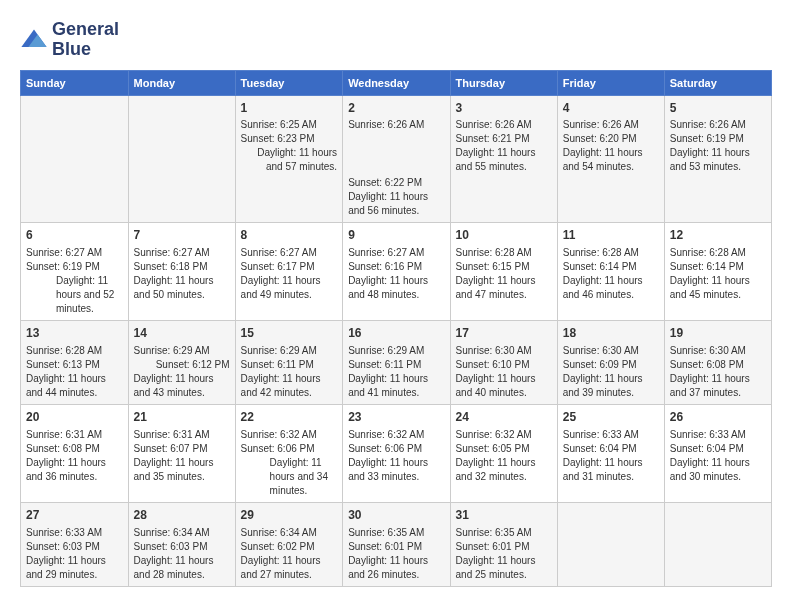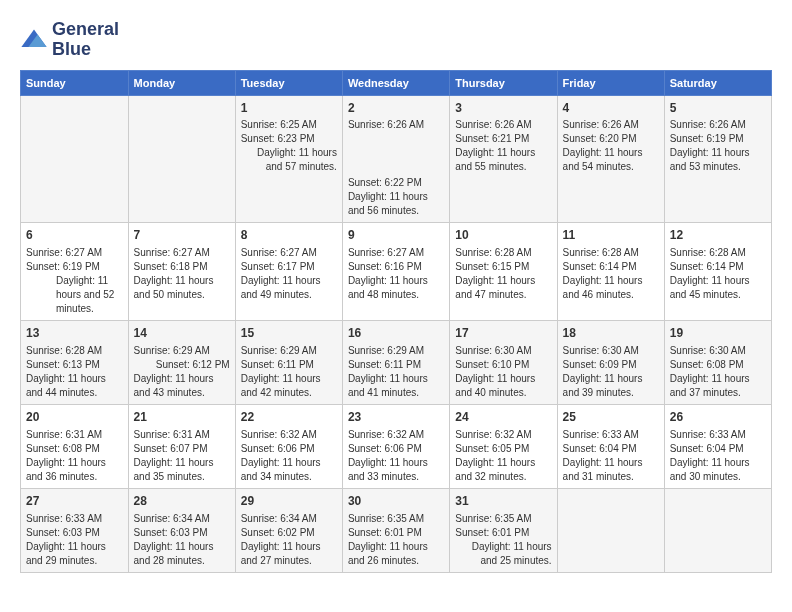--- a/index.html
+++ b/index.html
@@ -244,21 +244,21 @@
         <td>
           <span class="day-num">21</span>
           <span style="display: block;">Sunrise: 6:31 AM</span>
           <span style="display: block;">Sunset: 6:07 PM</span>
           <span style="display: block;">Daylight: 11 hours and 35 minutes.</span>
         </td>
         <td>
           <span class="day-num">22</span>
           <span style="display: block;">Sunrise: 6:32 AM</span>
           <span style="display: block;">Sunset: 6:06 PM</span>
-          <span style="display: block;">Daylight: 11 hours and 34 minutes.</span>
+          <span style="display: block; margin-left: 29px;">Daylight: 11 hours and 34 minutes.</span>
         </td>
         <td>
           <span class="day-num">23</span>
           <span style="display: block;">Sunrise: 6:32 AM</span>
           <span style="display: block;">Sunset: 6:06 PM</span>
           <span style="display: block;">Daylight: 11 hours and 33 minutes.</span>
         </td>
         <td>
           <span class="day-num">24</span>
           <span style="display: block;">Sunrise: 6:32 AM</span>
@@ -300,19 +300,19 @@
         <td>
           <span class="day-num">30</span>
           <span style="display: block;">Sunrise: 6:35 AM</span>
           <span style="display: block;">Sunset: 6:01 PM</span>
           <span style="display: block;">Daylight: 11 hours and 26 minutes.</span>
         </td>
         <td>
           <span class="day-num">31</span>
           <span style="display: block;">Sunrise: 6:35 AM</span>
           <span style="display: block;">Sunset: 6:01 PM</span>
-          <span style="display: block; text-align: right;">Daylight: 11 hours and 25 minutes.</span>
+          <span style="display: block;">Daylight: 11 hours and 25 minutes.</span>
         </td>
         <td class="empty"></td>
         <td class="empty"></td>
       </tr>
     </tbody>
 </table>
 
 </body></html>

